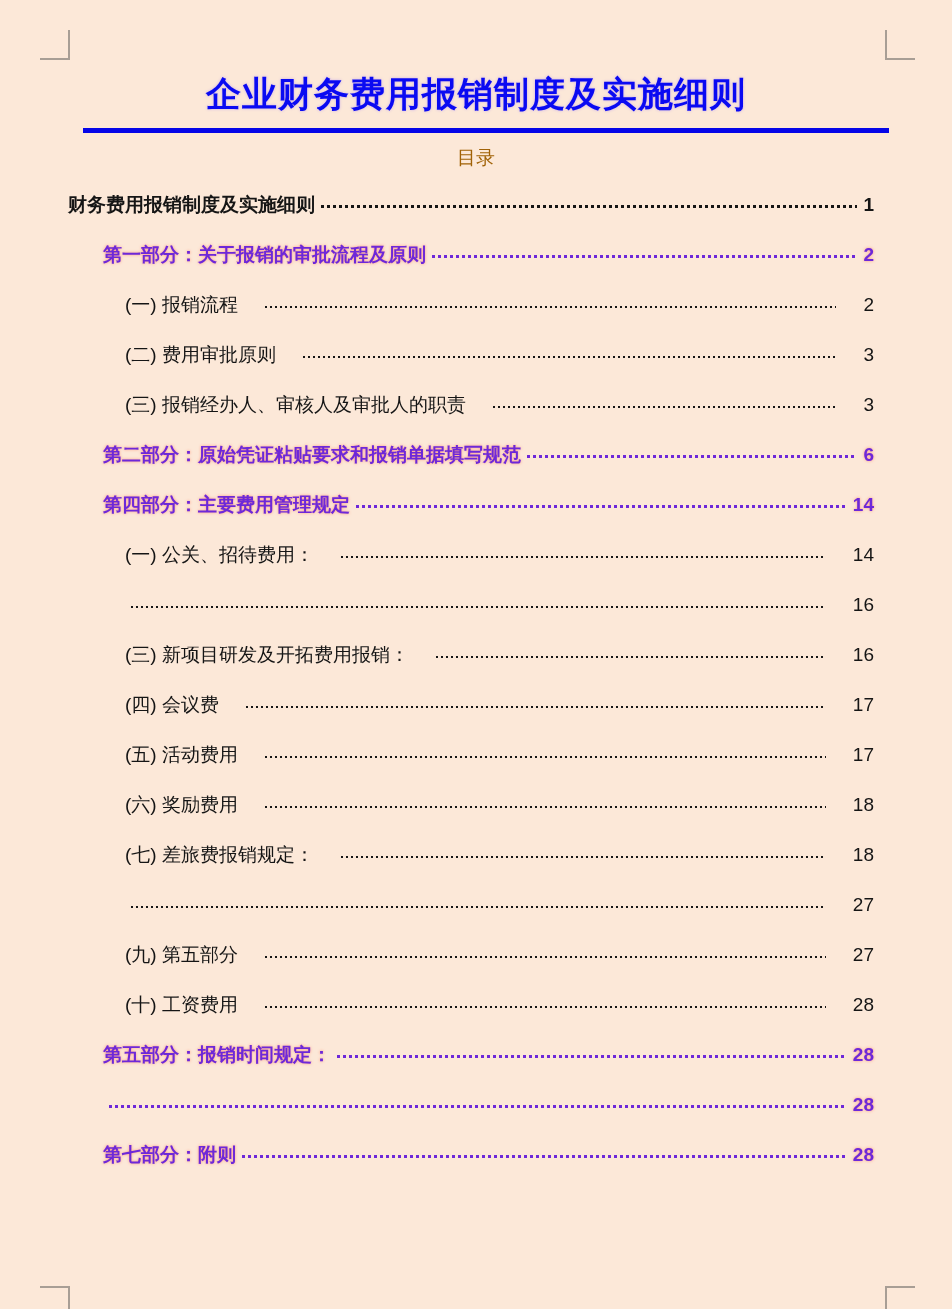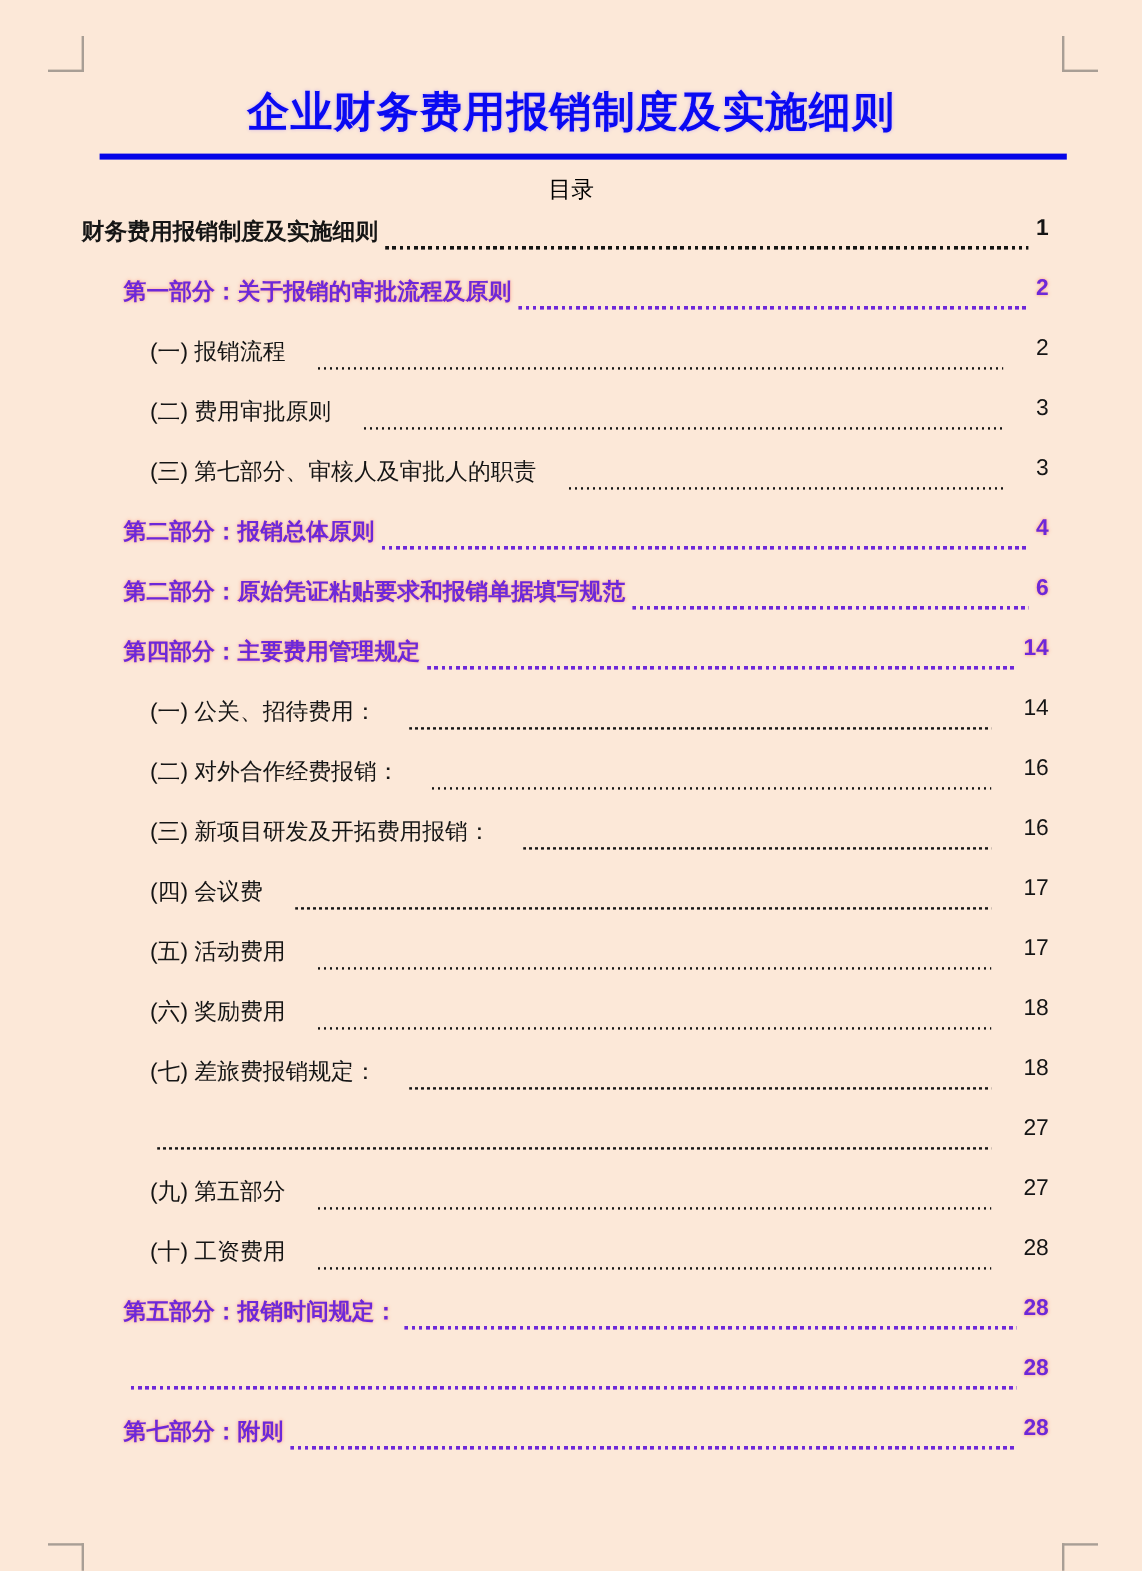--- a/index.html
+++ b/index.html
@@ -54,31 +54,31 @@
     height: 5px;
     background: #0505e8;
   }
   .toc-heading {
     position: absolute;
     top: 145px;
     left: 0;
     right: 0;
     text-align: center;
     font-size: 19px;
-    color: #000000;
+    color: #a16207;
   }
   .toc {
     position: absolute;
     top: 180px;
     left: 68px;
     width: 806px;
   }
   .toc-row {
     display: flex;
-    align-items: flex-start;
+    align-items: center;
     height: 50px;
     font-size: 19px;
     color: #151515;
     cursor: pointer;
   }
   .toc-row .lab { white-space: nowrap; }
   .toc-row .pg  { white-space: nowrap; }
   .lvl1 { padding-left: 35px; }
   .lvl2 { padding-left: 57px; gap: 21px; }
   .bold { font-weight: bold; }
@@ -130,46 +130,40 @@
         <span class="lab">(一) 报销流程</span>
         <span class="leader"></span>
         <span class="pg">2</span>
       </div>
       <div class="toc-row lvl2">
         <span class="lab">(二) 费用审批原则</span>
         <span class="leader"></span>
         <span class="pg">3</span>
       </div>
       <div class="toc-row lvl2">
-        <span class="lab">(三) 第七部分、审核人及审批人的职责</span>
+        <span class="lab">(三) 报销经办人、审核人及审批人的职责</span>
         <span class="leader"></span>
         <span class="pg">3</span>
       </div>
       <div class="toc-row lvl1 red bold">
-        <span class="lab">第二部分：报销总体原则</span>
-        <span class="leader"></span>
-        <span class="pg">4</span>
-      </div>
-      <div class="toc-row lvl1 red bold">
         <span class="lab">第二部分：原始凭证粘贴要求和报销单据填写规范</span>
         <span class="leader"></span>
         <span class="pg">6</span>
       </div>
       <div class="toc-row lvl1 red bold">
         <span class="lab">第四部分：主要费用管理规定</span>
         <span class="leader"></span>
         <span class="pg">14</span>
       </div>
       <div class="toc-row lvl2">
         <span class="lab">(一) 公关、招待费用：</span>
         <span class="leader"></span>
         <span class="pg">14</span>
       </div>
       <div class="toc-row lvl2">
-        <span class="lab">(二) 对外合作经费报销：</span>
         <span class="leader"></span>
         <span class="pg">16</span>
       </div>
       <div class="toc-row lvl2">
         <span class="lab">(三) 新项目研发及开拓费用报销：</span>
         <span class="leader"></span>
         <span class="pg">16</span>
       </div>
       <div class="toc-row lvl2">
         <span class="lab">(四) 会议费</span>

